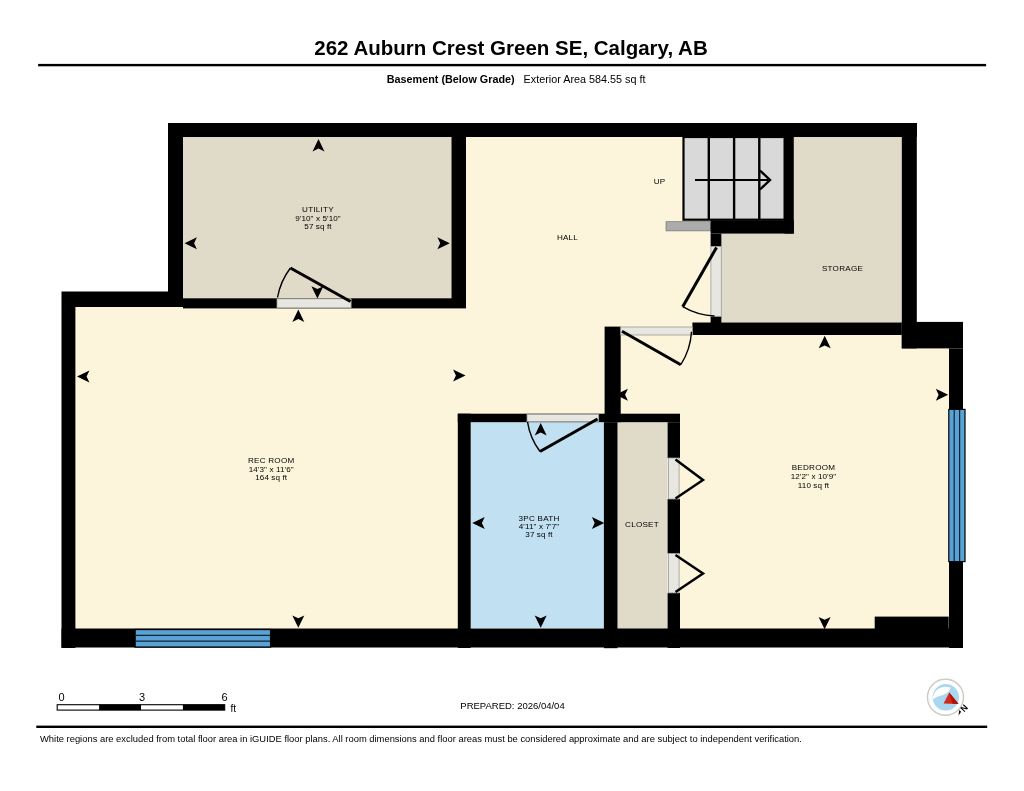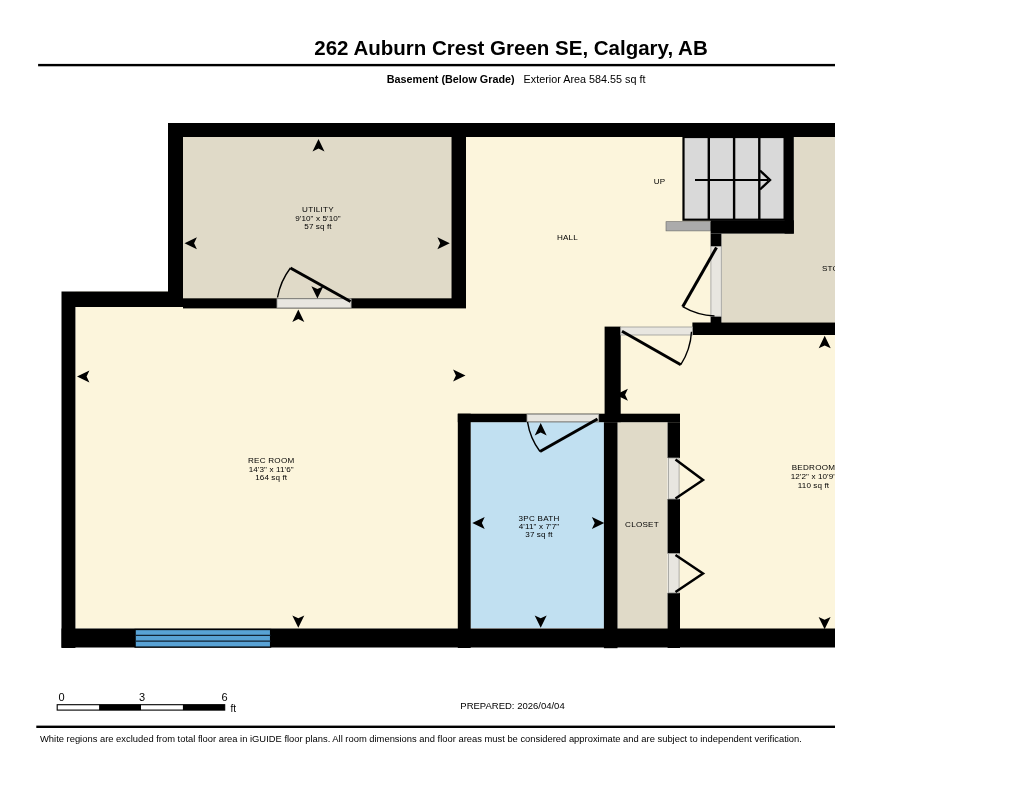--- a/index.html
+++ b/index.html
@@ -1,16 +1,16 @@
 <!DOCTYPE html>
 <html><head>
 <meta charset="utf-8">
 <style>
 html,body{margin:0;padding:0;background:#fff;}
-#page{position:relative;width:835px;height:791px;background:#fff;overflow:hidden;}
+#page{position:relative;width:1024px;height:791px;background:#fff;overflow:hidden;}
 svg{display:block;}
 text{font-family:"Liberation Sans",sans-serif;fill:#000;}
 .rm{font-size:8.1px;letter-spacing:0.25px;}
 .dm{font-size:8.1px;letter-spacing:0.1px;}
 </style>
 </head>
 <body>
 <div id="page">
 <svg width="1024" height="791" viewBox="0 0 1024 791">
 

